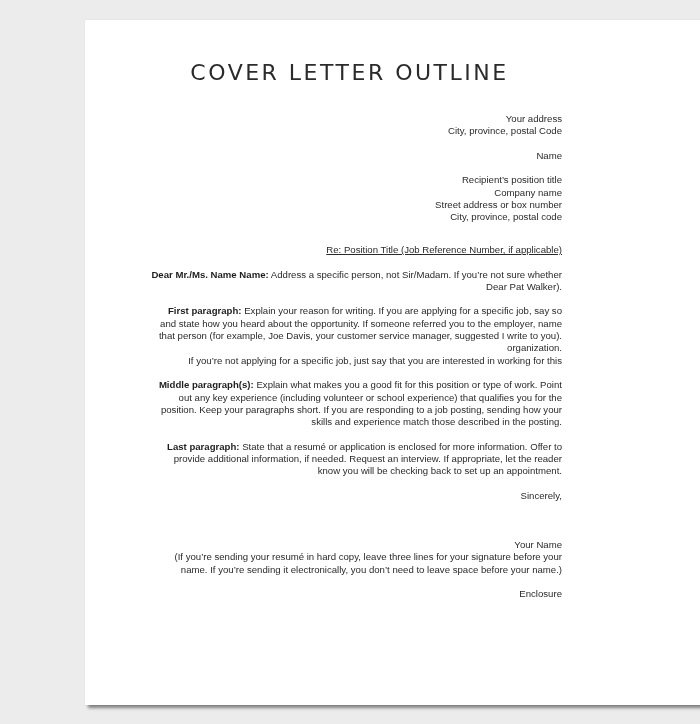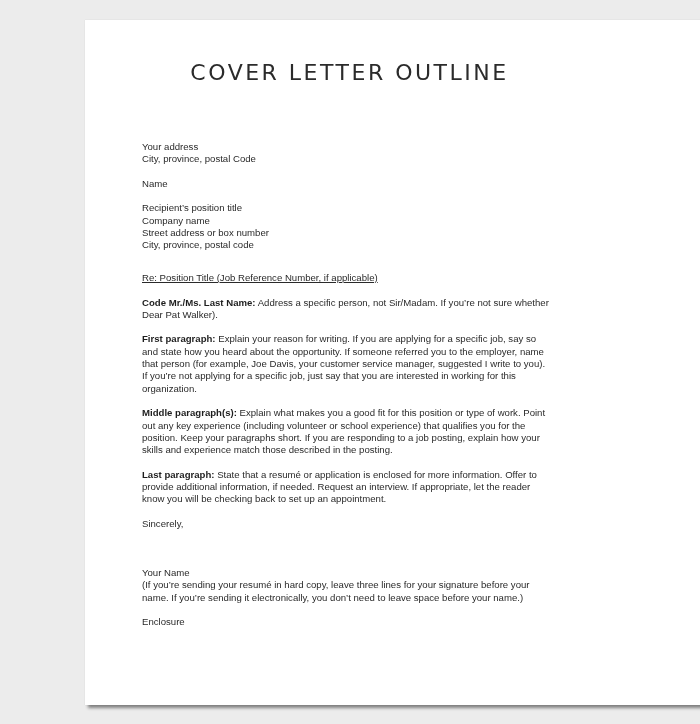--- a/index.html
+++ b/index.html
@@ -27,26 +27,27 @@
     text-align: center;
     font-family: "DejaVu Sans", sans-serif;
     font-size: 22px;
     letter-spacing: 2.5px;
     color: #2b2b2b;
     font-weight: normal;
   }
   .body {
     position: absolute;
     left: 57px;
-    top: 121px;
+    top: 93px;
     width: 420px;
     font-family: "Liberation Sans", sans-serif;
     font-size: 9.6px;
     line-height: 12.3px;
     color: #2a2a2a;
+    text-align: right;
   }
   .line { display: block; white-space: nowrap; }
   .gap { height: 12.3px; }
   .re { text-decoration: underline; margin-top: 8px; }
   .para { display: block; }
   .para b { font-weight: bold; color: #1e1e1e; }
   .gap3 { height: 36.9px; }
 </style>
 </head>
 <body>
@@ -62,38 +63,38 @@
     <div class="gap"></div>
     <span class="line">Recipient’s position title</span>
     <span class="line">Company name</span>
     <span class="line">Street address or box number</span>
     <span class="line">City, province, postal code</span>
     <div class="gap"></div>
     <span class="line re">Re: Position Title (Job Reference Number, if applicable)</span>
     <div class="gap"></div>
 
     <div class="para">
-      <span class="line"><b>Code Mr./Ms. Last Name:</b><span> Address a specific person, not Sir/Madam. If you’re not sure whether</span></span>
+      <span class="line"><b>Dear Mr./Ms. Name Name:</b><span> Address a specific person, not Sir/Madam. If you’re not sure whether</span></span>
       <span class="line">Dear Pat Walker).</span>
     </div>
     <div class="gap"></div>
 
     <div class="para">
       <span class="line"><b>First paragraph:</b><span> Explain your reason for writing. If you are applying for a specific job, say so</span></span>
       <span class="line">and state how you heard about the opportunity. If someone referred you to the employer, name</span>
       <span class="line">that person (for example, Joe Davis, your customer service manager, suggested I write to you).</span>
+      <span class="line">organization.</span>
       <span class="line">If you’re not applying for a specific job, just say that you are interested in working for this</span>
-      <span class="line">organization.</span>
     </div>
     <div class="gap"></div>
 
     <div class="para">
       <span class="line"><b>Middle paragraph(s):</b><span> Explain what makes you a good fit for this position or type of work. Point</span></span>
       <span class="line">out any key experience (including volunteer or school experience) that qualifies you for the</span>
-      <span class="line">position. Keep your paragraphs short. If you are responding to a job posting, explain how your</span>
+      <span class="line">position. Keep your paragraphs short. If you are responding to a job posting, sending how your</span>
       <span class="line">skills and experience match those described in the posting.</span>
     </div>
     <div class="gap"></div>
 
     <div class="para">
       <span class="line"><b>Last paragraph:</b><span> State that a resumé or application is enclosed for more information. Offer to</span></span>
       <span class="line">provide additional information, if needed. Request an interview. If appropriate, let the reader</span>
       <span class="line">know you will be checking back to set up an appointment.</span>
     </div>
     <div class="gap"></div>

